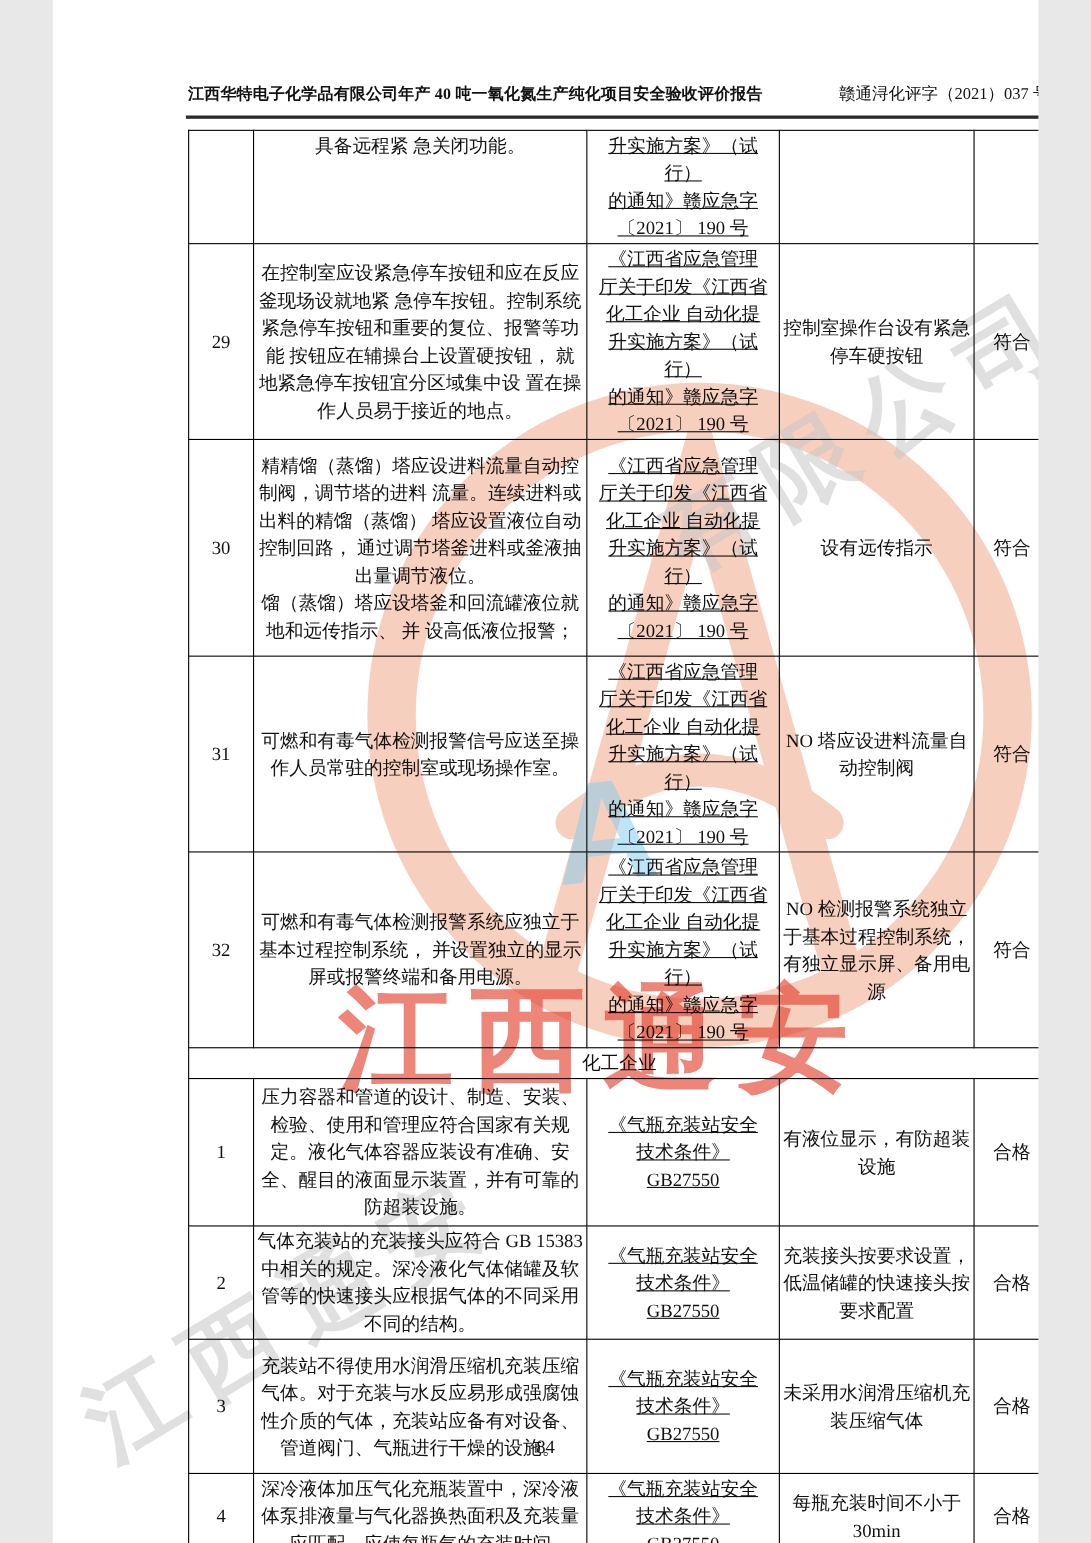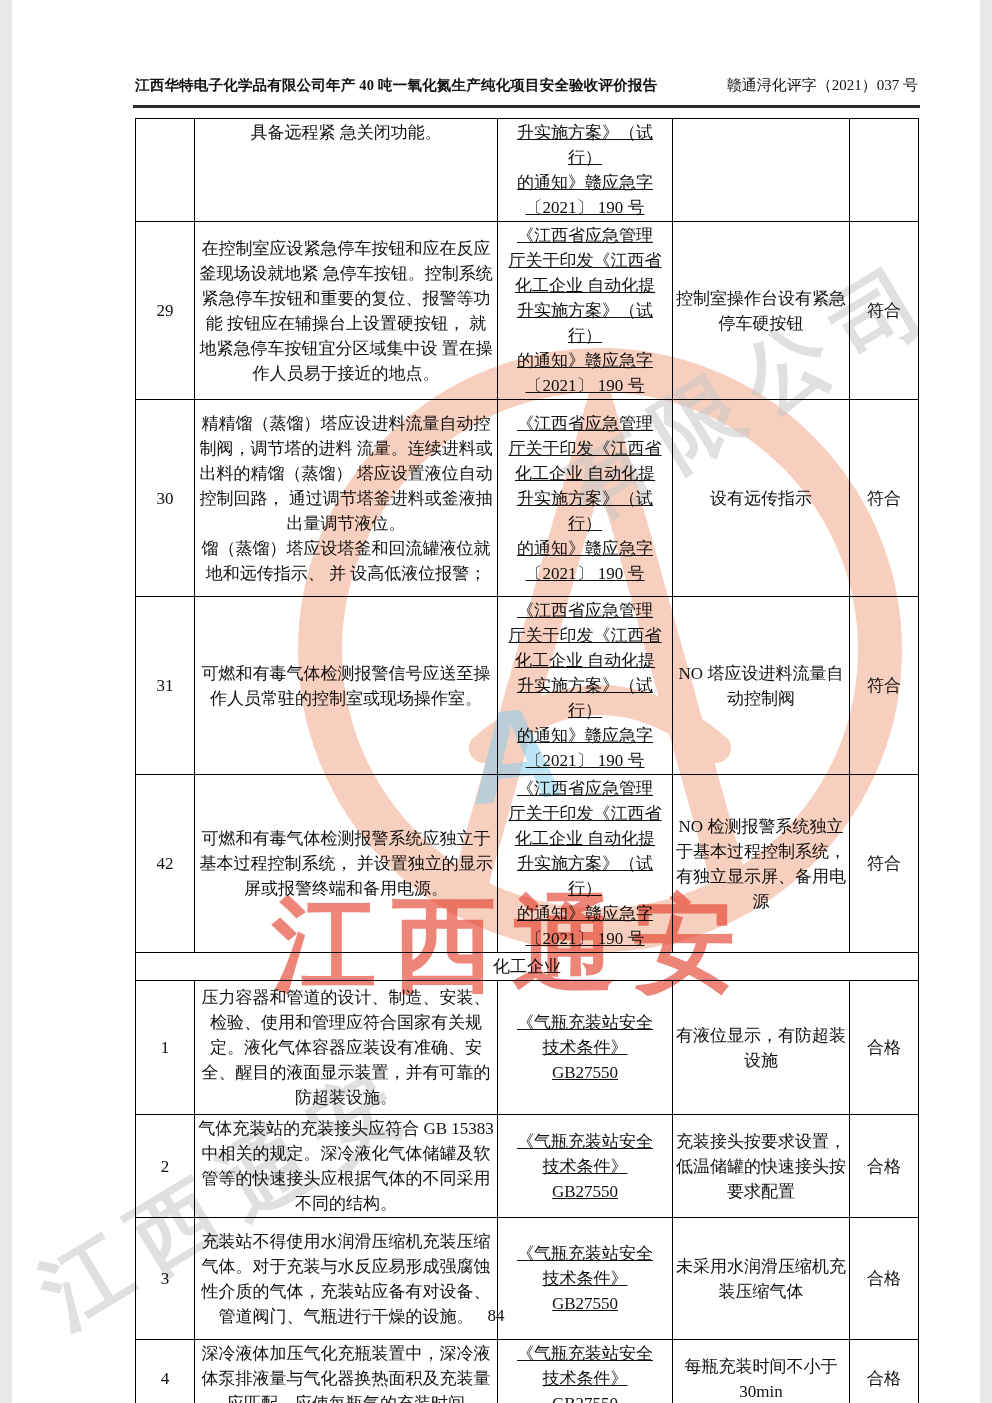--- a/index.html
+++ b/index.html
@@ -1,17 +1,17 @@
 <!DOCTYPE html>
 <html><head>
 <meta charset="utf-8">
 <style>
   html,body{margin:0;padding:0;background:#e8e8e8;}
   .page{
-    position:relative;width:968px;height:1403px;margin:0 auto;background:#ffffff;
+    position:relative;width:896px;height:1403px;margin:0 auto;background:#ffffff;
     font-family:"Liberation Serif","DejaVu Serif",serif;color:#111;overflow:hidden;
   }
   
   .doc-header{position:absolute;left:123px;width:783px;top:76px;display:flex;justify-content:space-between;align-items:baseline;}
   .title-left{font-size:14.5px;font-weight:600;letter-spacing:.2px;white-space:nowrap;}
   .title-right{font-size:15px;font-weight:400;white-space:nowrap;}
   .header-rule{position:absolute;left:121px;width:787px;top:105px;height:3px;background:#2b2b2b;}
   
   table.review{position:absolute;left:123px;top:118px;width:783px;border-collapse:collapse;table-layout:fixed;}
   table.review td{
@@ -103,21 +103,21 @@
           <td class="ref">《江西省应急管理
 厅关于印发《江西省
 化工企业 自动化提
 升实施方案》（试行）
 的通知》赣应急字
 〔2021〕 190 号</td>
           <td class="finding">NO 塔应设进料流量自动控制阀</td>
           <td class="result">符合</td>
         </tr>
         <tr style="height: 150px;">
-          <td class="no">42</td>
+          <td class="no">32</td>
           <td class="content">可燃和有毒气体检测报警系统应独立于基本过程控制系统， 并设置独立的显示屏或报警终端和备用电源。</td>
           <td class="ref">《江西省应急管理
 厅关于印发《江西省
 化工企业 自动化提
 升实施方案》（试行）
 的通知》赣应急字
 〔2021〕 190 号</td>
           <td class="finding">NO 检测报警系统独立于基本过程控制系统，有独立显示屏、备用电源</td>
           <td class="result">符合</td>
         </tr>

